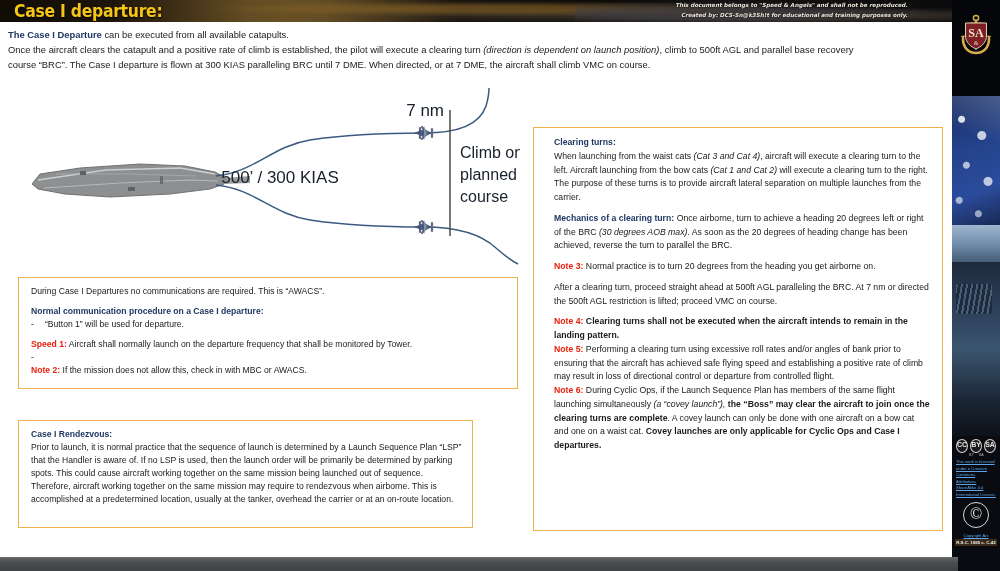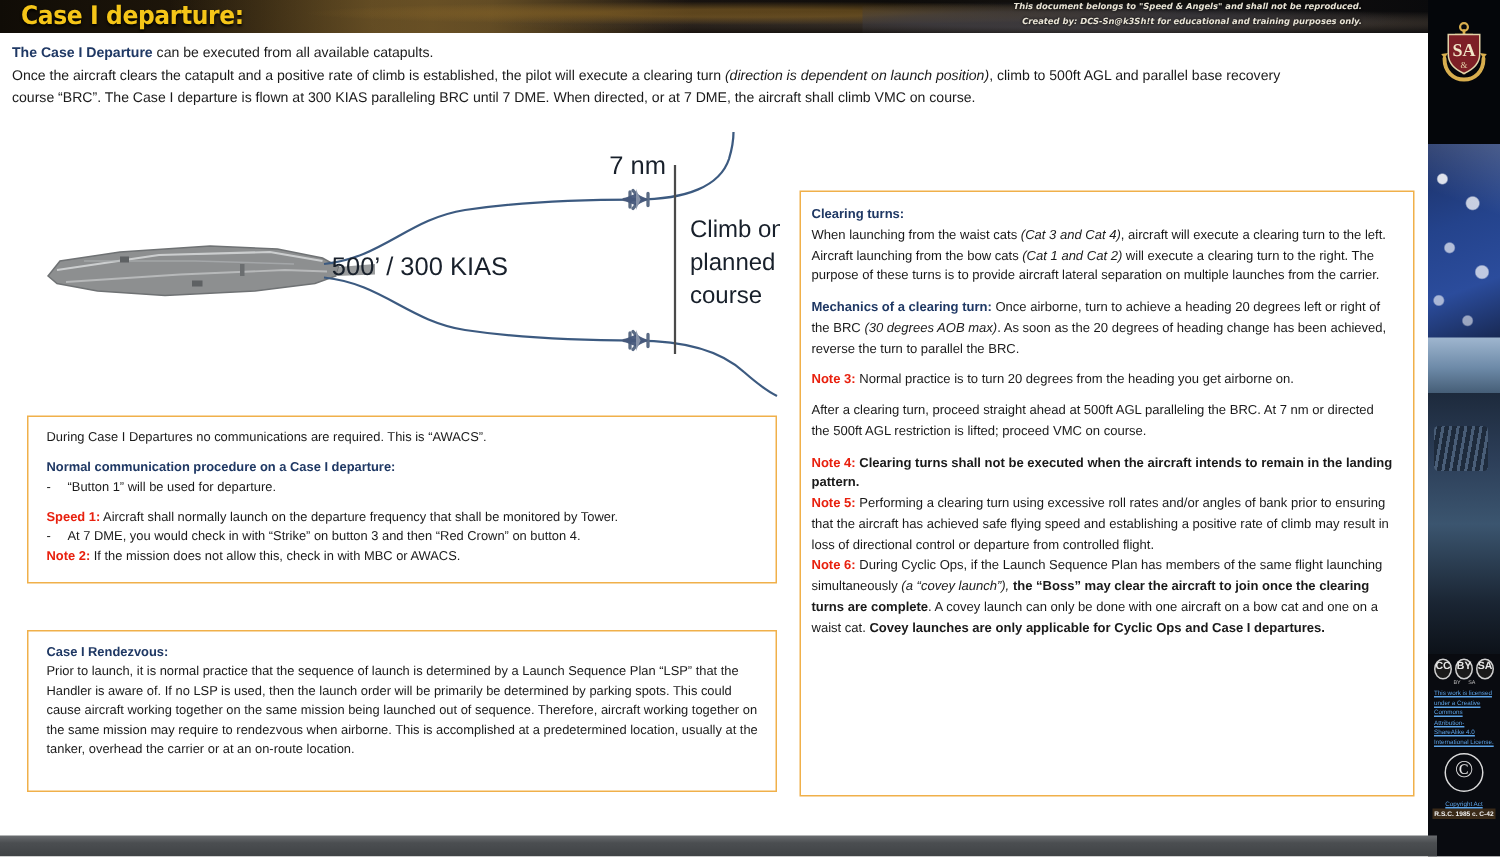--- a/index.html
+++ b/index.html
@@ -127,22 +127,22 @@
   }
   .box p{margin:0;}
   .box .sp{height:7px;}
   .hd{color:#1f3864;font-weight:bold;}
   .note{color:#e8200e;font-weight:bold;}
   .bold{font-weight:bold;}
   .dash-row{display:flex;}
   .dash-row .d{width:14px;flex:none;}
 
   #box-comms{left:18px;top:277px;width:500px;height:112px;}
-  #box-rdv{left:18px;top:420px;width:500px;height:108px;}
-  #box-clearing{left:533px;top:127px;width:410px;height:404px;padding:8px 12px 8px 7px;font-size:8.7px;line-height:1.58;}
+  #box-rdv{left:18px;top:420px;width:455px;height:108px;}
+  #box-clearing{left:533px;top:127px;width:410px;height:404px;padding:8px 12px 8px 20px;font-size:8.7px;line-height:1.58;}
 
   
   .footer-strip{
     position:absolute;left:0;bottom:0;width:958px;height:14px;
     background:linear-gradient(180deg,#6a6d70 0%,#4b4e51 35%,#3f4245 100%);
   }
   .page-edge{position:absolute;left:0;top:22px;width:958px;height:535px;background:#fff;z-index:-1;}
 </style>
 </head>
 <body>
@@ -252,21 +252,20 @@
     <div class="dash-row">
       <span class="d">-</span>
       <span>“Button 1” will be used for departure.</span>
     </div>
     <div class="sp"></div>
     <p>
       <span class="note">Speed 1:</span><span> Aircraft shall normally launch on the departure frequency that shall be monitored by Tower.</span>
     </p>
     <div class="dash-row">
       <span class="d">-</span>
-      <span>At 7 DME, you would check in with “Strike” on button 3 and then “Red Crown” on button 4.</span>
     </div>
     <p>
       <span class="note">Note 2:</span><span> If the mission does not allow this, check in with MBC or AWACS.</span>
     </p>
   </div>
 
   <div class="box" id="box-rdv">
     <p class="hd">Case I Rendezvous:</p>
     <p>Prior to launch, it is normal practice that the sequence of launch is determined by a Launch Sequence Plan “LSP” that the Handler is aware of. If no LSP is used, then the launch order will be primarily be determined by parking spots. This could cause aircraft working together on the same mission being launched out of sequence. Therefore, aircraft working together on the same mission may require to rendezvous when airborne. This is accomplished at a predetermined location, usually at the tanker, overhead the carrier or at an on-route location.</p>
   </div>

